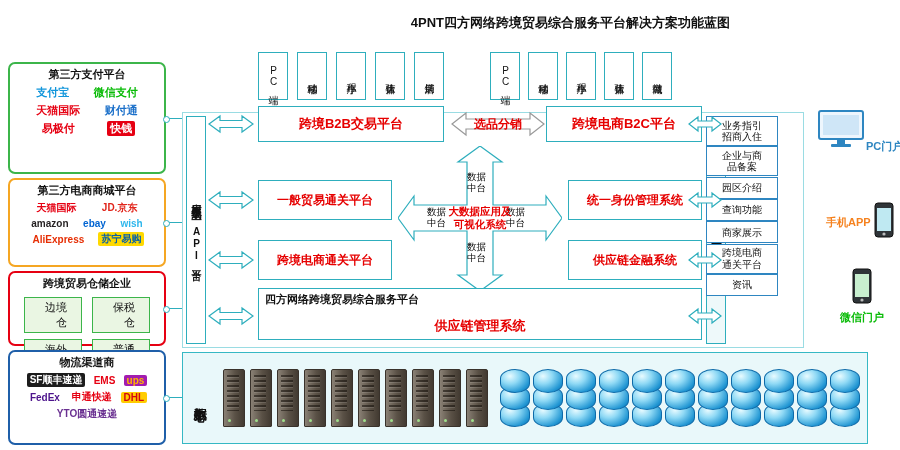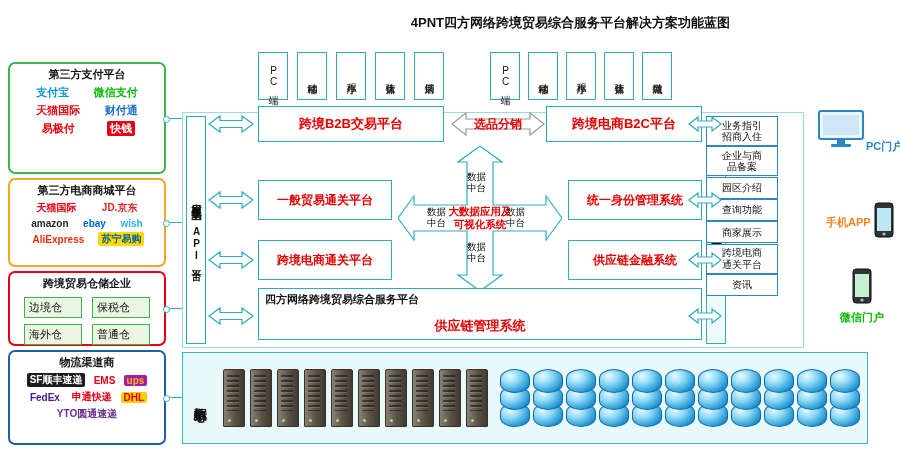--- a/index.html
+++ b/index.html
@@ -6,21 +6,21 @@
   html,body { width:900px; height:450px; }
   body { position:relative; font-family:"Liberation Sans","DejaVu Sans",sans-serif; background:#fff; overflow:hidden; color:#111; }
   .abs { position:absolute; }
   .title { font-size:13px; font-weight:bold; text-align:right; color:#111; }
   .panel { border:2px solid #888; border-radius:7px; background:#fff; }
   .panel-title { text-align:center; font-size:11px; font-weight:bold; padding:3px 0 1px; }
   .logo-grid { display:flex; flex-wrap:wrap; justify-content:space-around; align-items:center; row-gap:3px; column-gap:4px; padding:2px 16px; }
   .chip { font-weight:bold; font-size:10px; white-space:nowrap; padding:0 3px; border-radius:2px; }
   .chip11 { font-size:11px; }
   .wh-grid { display:grid; grid-template-columns:1fr 1fr; gap:6px 10px; padding:5px 14px; }
-  .wh-cell { border:1px solid #3cb54a; background:#eaf6e3; font-size:11px; text-align:left; padding:2px 4px; }
+  .wh-cell { border:1px solid #3cb54a; background:#eaf6e3; font-size:11px; text-align:right; padding:2px 14px; }
   .vbar { border:1px solid #2eaebd; background:#fff; display:flex; align-items:center; justify-content:center; z-index:1; }
   .vtext { writing-mode:vertical-rl; text-orientation:upright; font-size:10px; font-weight:bold; letter-spacing:1px; }
   .main-box { border:1px solid #9adce3; background:#fff; }
   .channel { border:1px solid #2eaebd; display:flex; align-items:center; justify-content:center; background:#fff; z-index:2; }
   .channel .vtext { letter-spacing:0; font-weight:normal; }
   .sys { border:1px solid #2eaebd; background:#fff; color:#e60000; font-weight:bold; display:flex; align-items:center; justify-content:center; text-align:center; z-index:2; }
   .f13 { font-size:13px; } .f12 { font-size:12px; }
   .cross-wrap { z-index:2; }
   .hub { position:absolute; width:26px; text-align:left; font-size:9.5px; line-height:1.15; color:#000; }
   .center-title { position:absolute; left:49px; top:59px; width:66px; color:#e60000; font-weight:bold; font-size:10.5px; line-height:13px; text-align:center; }

